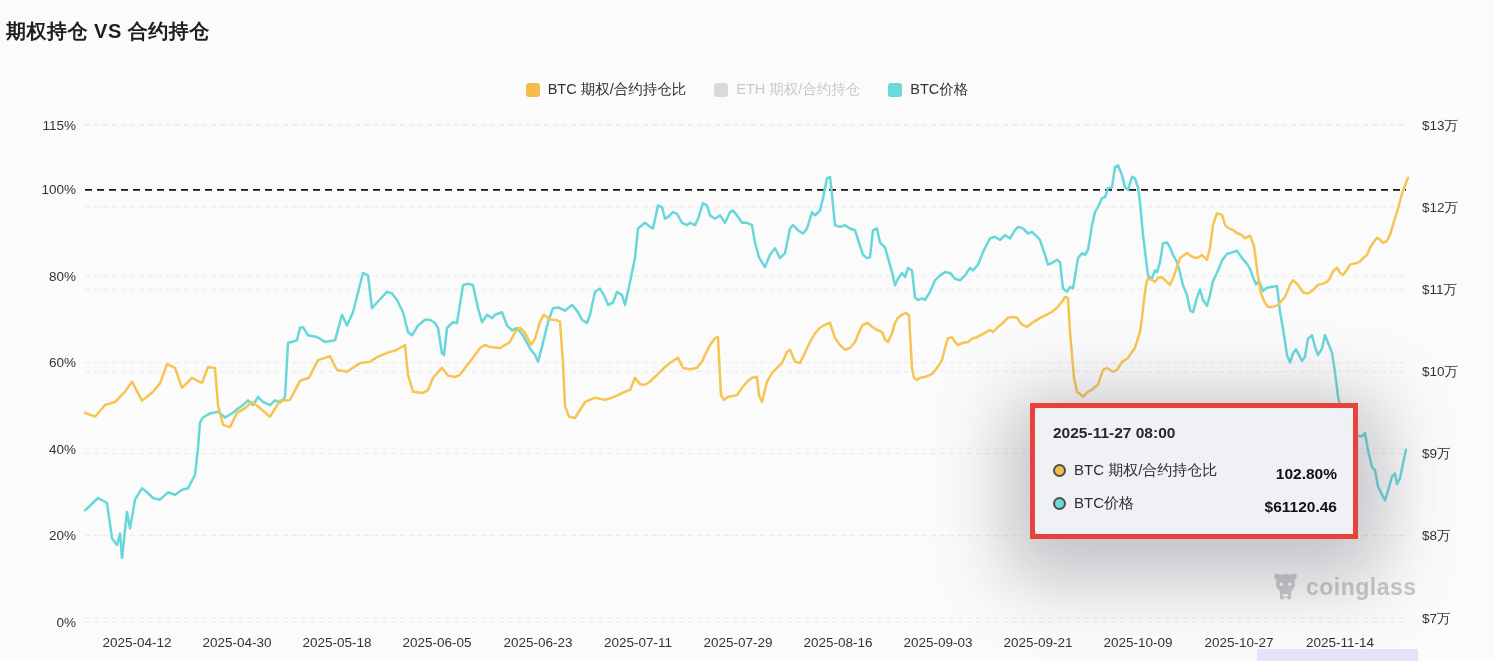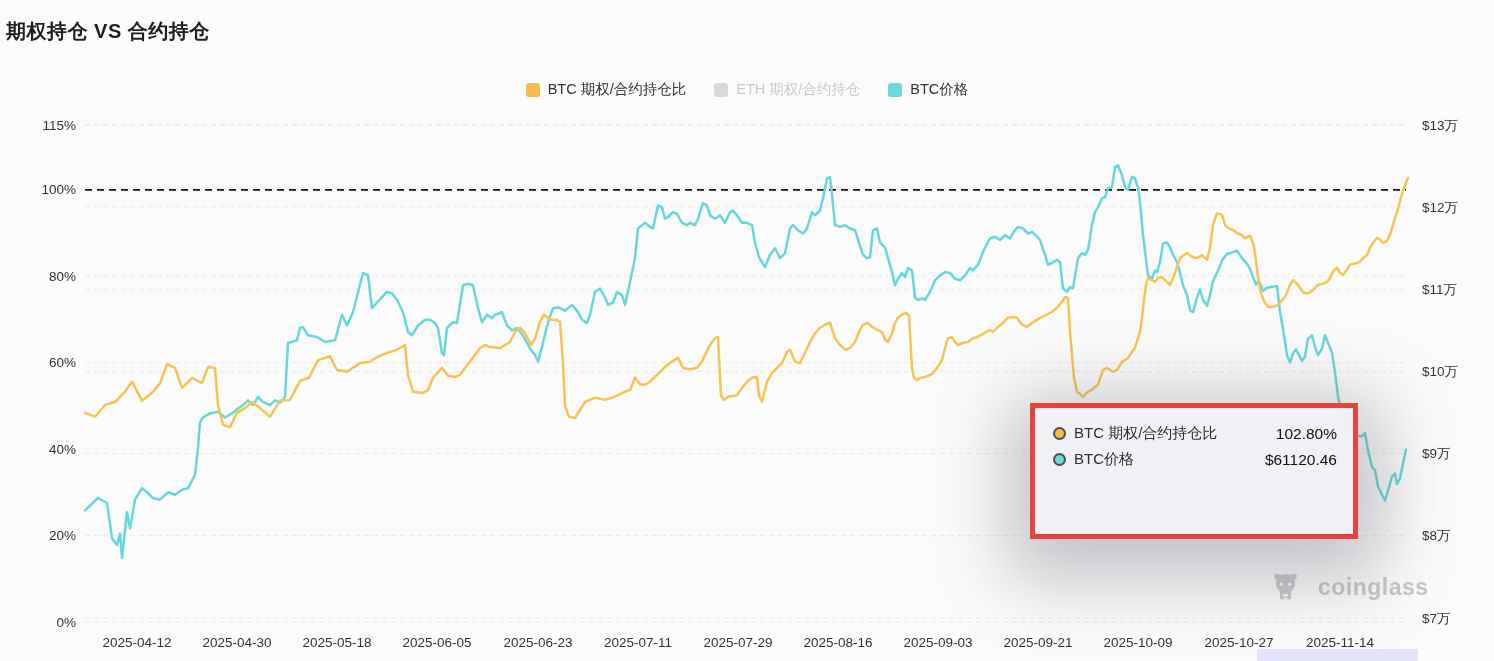--- a/index.html
+++ b/index.html
@@ -24,27 +24,27 @@
   .tooltip{
     position:absolute;left:1035px;top:407px;width:320px;height:128px;
     background:rgba(240,241,244,0.97);border-radius:6px;
     box-shadow:0 18px 70px 28px rgba(105,105,115,0.38);
     padding:17px 18px 0 18px;box-sizing:border-box;z-index:5;
   }
   .tooltip-title{font-size:15.5px;font-weight:bold;color:#25282c;margin-bottom:15px;}
   .tooltip-row{display:flex;align-items:center;gap:8px;margin-bottom:7px;}
   .tooltip-marker{width:9px;height:9px;border-radius:50%;border:2.5px solid #4c4f52;flex:0 0 auto;}
   .tooltip-label{font-size:15px;color:#2c2f33;}
-  .tooltip-value{margin-left:auto;font-size:15.5px;font-weight:normal;color:#101214;}
+  .tooltip-value{margin-left:auto;font-size:15.5px;font-weight:bold;color:#101214;margin-top:8px;}
   .annotation-frame{
     position:absolute;left:1030px;top:403px;width:328px;height:136px;
     border:5px solid #e8433b;box-sizing:border-box;z-index:6;pointer-events:none;
   }
   .watermark{
-    position:absolute;left:1272px;top:572px;display:flex;align-items:center;gap:19px;z-index:2;
+    position:absolute;left:1272px;top:572px;display:flex;align-items:center;gap:7px;z-index:2;
   }
   .watermark-text{font-size:23px;font-weight:bold;color:#c7c7c9;letter-spacing:.5px;}
   .scroll-strip{
     position:absolute;left:1257px;top:649px;width:161px;height:12px;
     background:#e3e4f7;z-index:2;
   }
 </style>
 </head>
 <body>
 
@@ -117,20 +117,21 @@
   <svg width="27" height="30" viewBox="0 0 24 28">
     <path fill="#c7c7c9" d="M4.2 1.6c-2.1-.5-3.5 1.6-2.4 3.6l1.9 3.1c-1 2-.9 4.2.2 6.1l2.8 3.9.1 5.2c0 1.9 1.9 2.9 3.1 1.8l2.1-1.9 2.1 1.9c1.2 1.1 3.1.1 3.1-1.8l.1-5.2 2.8-3.9c1.1-1.9 1.2-4.1.2-6.1l1.9-3.1c1.1-2-.3-4.1-2.4-3.6l-3.2.9c-2.5-.9-5.5-.9-8 0z"></path>
     <circle fill="#fbfbfc" cx="8.1" cy="11.4" r="1.5"></circle>
     <circle fill="#fbfbfc" cx="15.9" cy="11.4" r="1.5"></circle>
     <path fill="#fbfbfc" d="M9.5 20.5h5v2.4h-5z"></path>
   </svg>
   <span class="watermark-text">coinglass</span>
 </div>
 
 <div class="tooltip">
+  <div class="tooltip-title">2025-11-27 08:00</div>
   <div class="tooltip-row">
     <span class="tooltip-marker" style="background-color: rgb(243, 188, 75);"></span>
     <span class="tooltip-label">BTC 期权/合约持仓比</span>
     <span class="tooltip-value">102.80%</span>
   </div>
   <div class="tooltip-row">
     <span class="tooltip-marker" style="background-color: rgb(108, 216, 217);"></span>
     <span class="tooltip-label">BTC价格</span>
     <span class="tooltip-value">$61120.46</span>
   </div>

